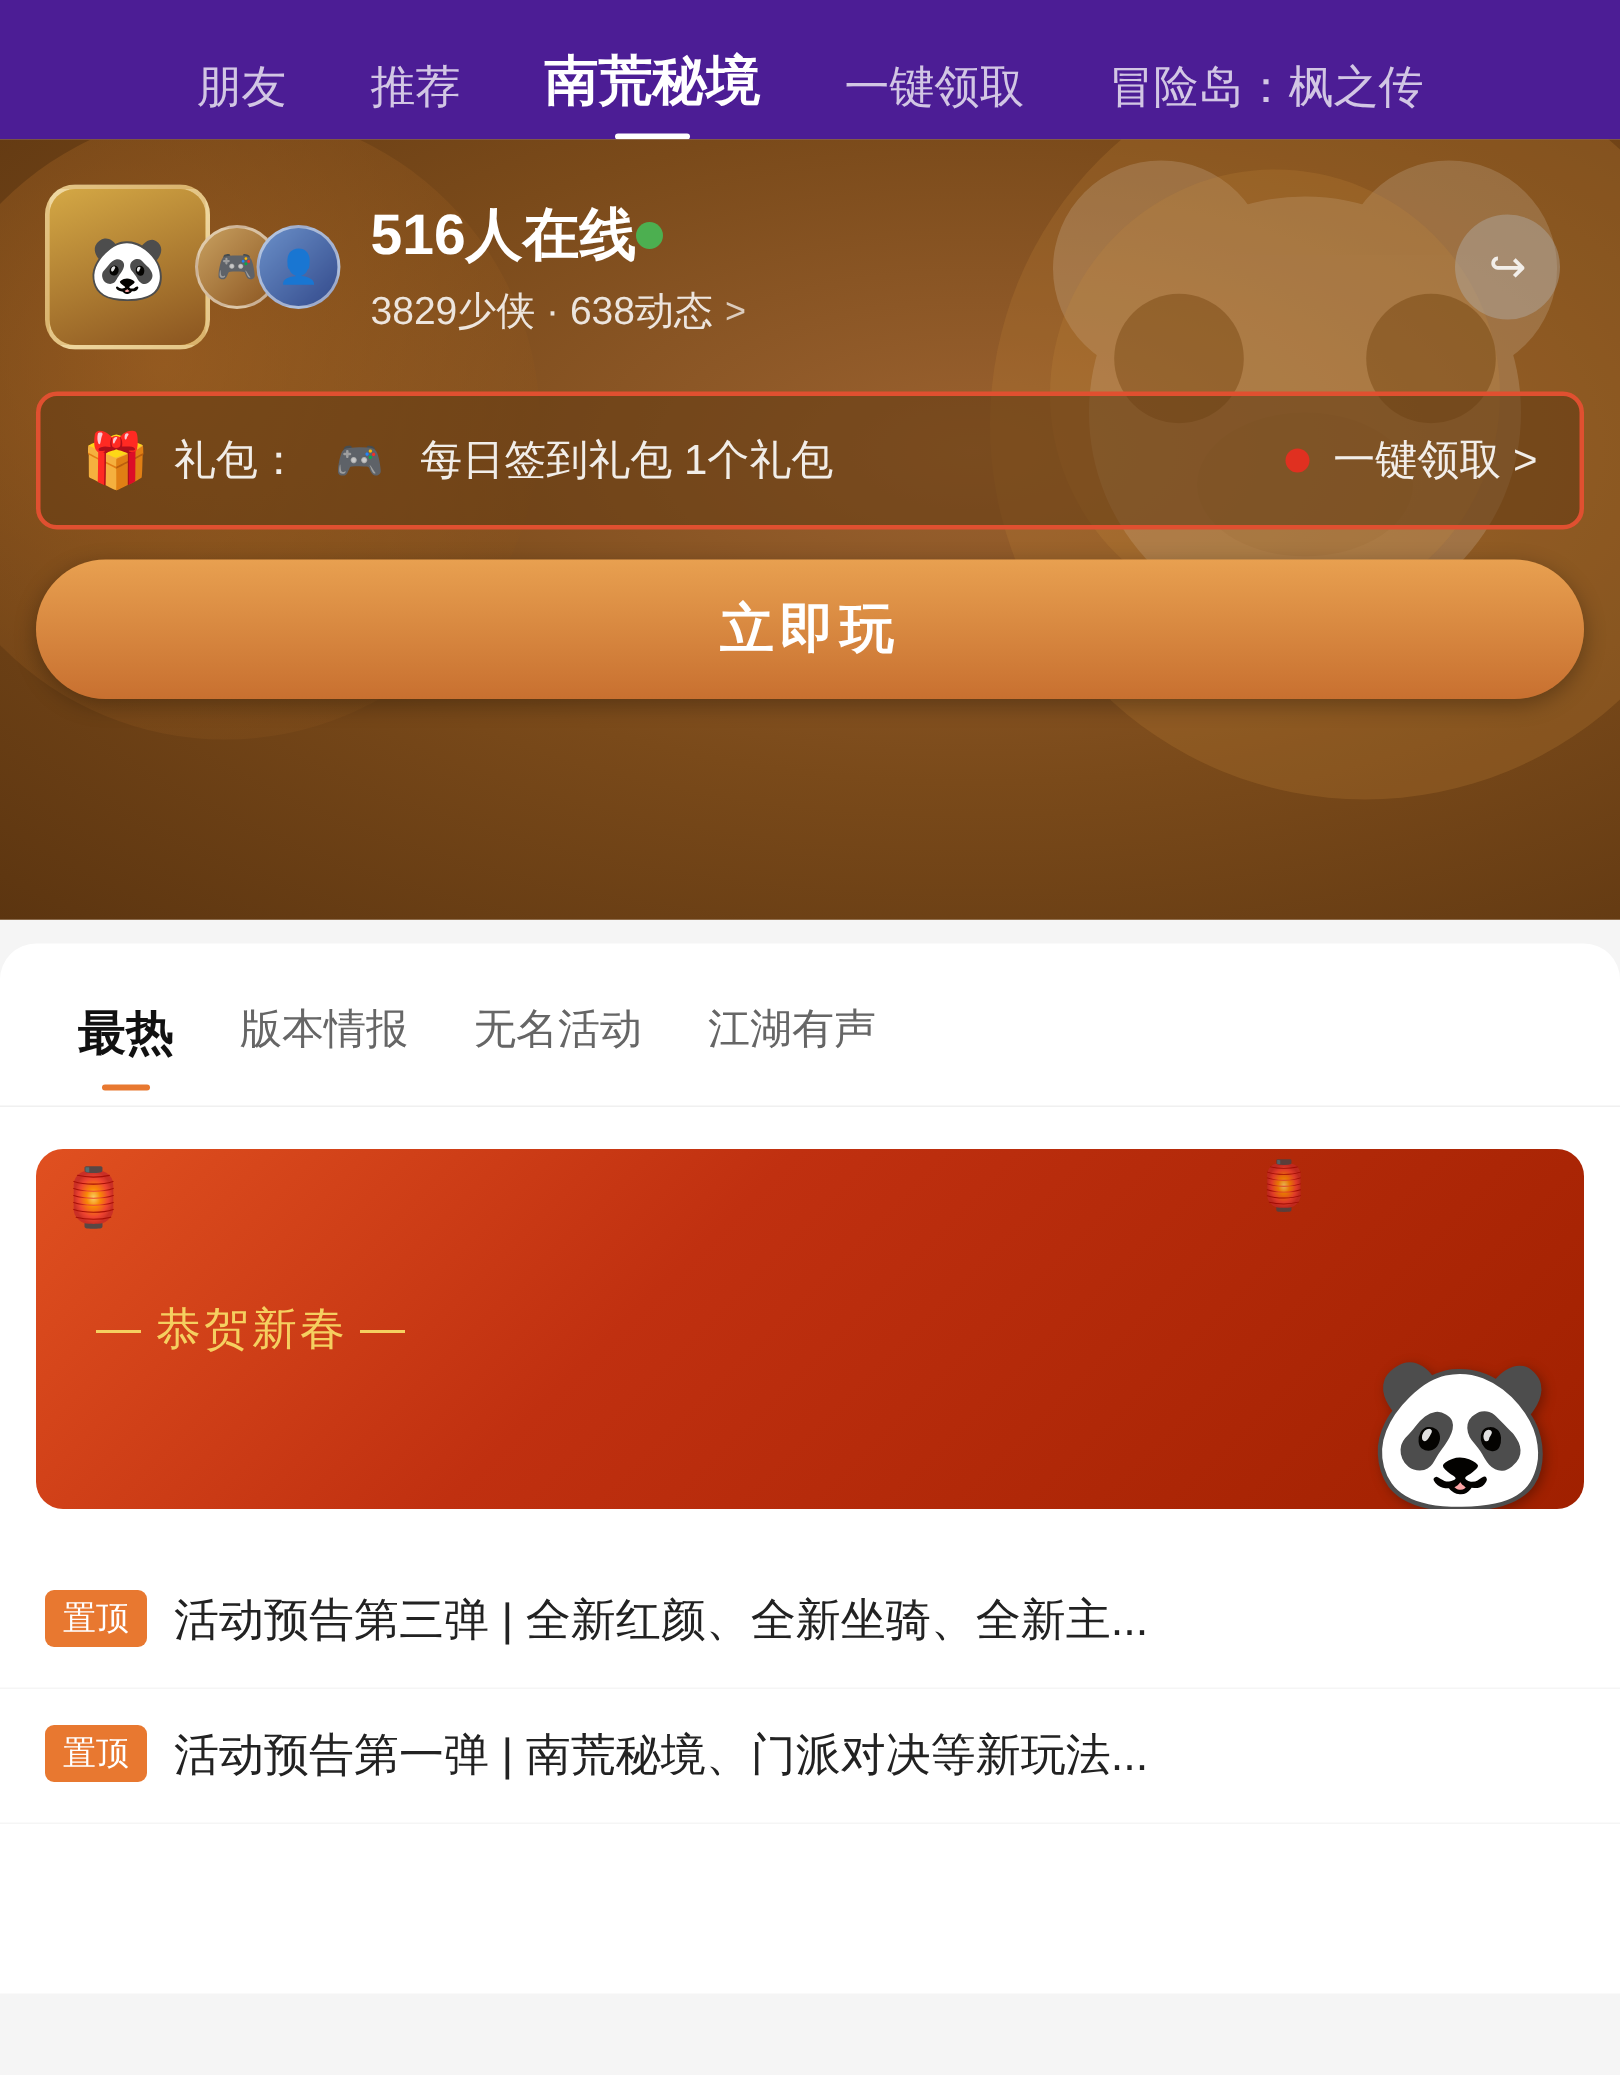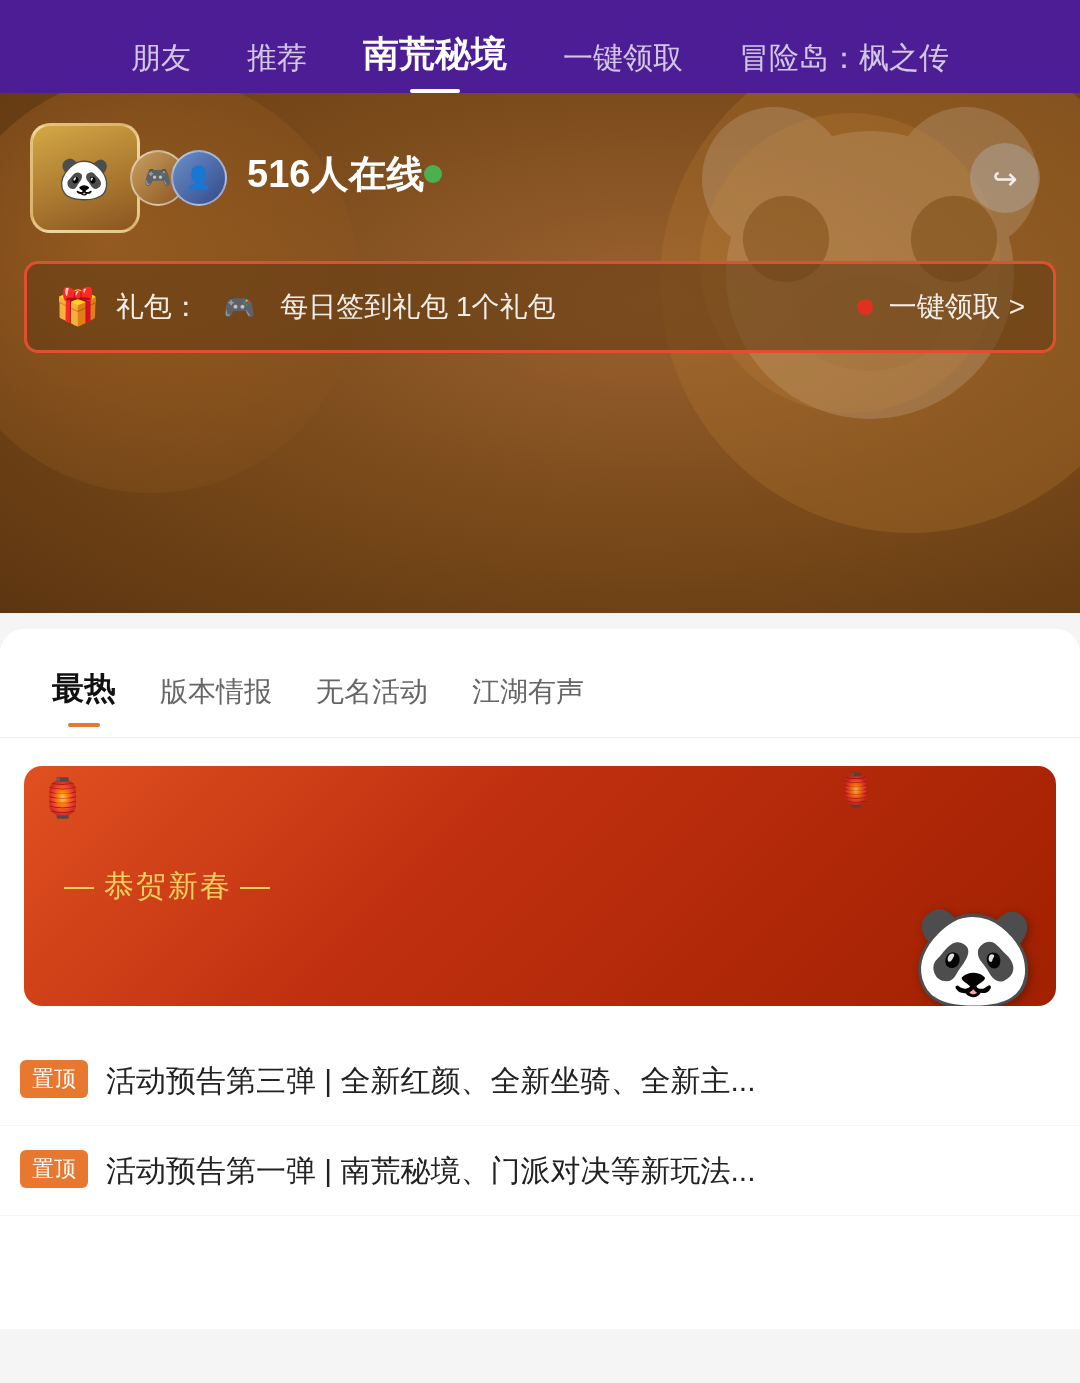--- a/index.html
+++ b/index.html
@@ -273,21 +273,21 @@
     .content-area {
       background: #fff;
       margin-top: 16px;
       border-radius: 24px 24px 0 0;
       min-height: 700px;
     }
 
     
     .tabs-row {
       display: flex;
-      align-items: flex-end;
+      align-items: flex-start;
       padding: 30px 30px 10px 30px;
       gap: 0;
       border-bottom: 1px solid #f0f0f0;
     }
     .tab-item {
       color: #666;
       font-size: 28px;
       padding: 8px 22px 16px;
       cursor: pointer;
       white-space: nowrap;
@@ -373,21 +373,21 @@
       opacity: 0.7;
     }
 
     
     .post-list {
       padding: 10px 0;
     }
     .post-item {
       display: flex;
       align-items: flex-start;
-      padding: 22px 20px;
+      padding: 22px 30px;
       border-bottom: 1px solid #f5f5f5;
       gap: 18px;
       cursor: pointer;
     }
     .post-badge {
       background: #e87830;
       color: #fff;
       font-size: 22px;
       padding: 4px 12px;
       border-radius: 6px;
@@ -438,36 +438,43 @@
         <div class="mini-avatar">🎮</div>
         <div class="mini-avatar">👤</div>
       </div>
     </div>
 
     <div class="game-meta">
       <div class="game-title-row">
         <span class="game-title">516人在线</span>
         <div class="online-dot"></div>
       </div>
+      <div class="game-stats">
+        <span>3829少侠 · 638动态</span>
+        <span class="stats-arrow">&gt;</span>
+      </div>
     </div>
 
     <div class="share-btn">
       <span class="share-icon">↪</span>
     </div>
   </div>
 
   <div class="gift-bar-wrapper">
     <span class="gift-icon">🎁</span>
     <span class="gift-label">礼包：</span>
     <span class="gift-game-icon">🎮</span>
     <span class="gift-desc">每日签到礼包 1个礼包</span>
     <div class="gift-red-dot"></div>
     <span class="gift-claim">一键领取 &gt;</span>
   </div>
 
+  <div class="play-btn">
+    <span class="play-btn-text">立即玩</span>
+  </div>
 </div>
 
 <div class="content-area">
 
   <div class="tabs-row">
     <div class="tab-item active">最热</div>
     <div class="tab-item">版本情报</div>
     <div class="tab-item">无名活动</div>
     <div class="tab-item">江湖有声</div>
   </div>

